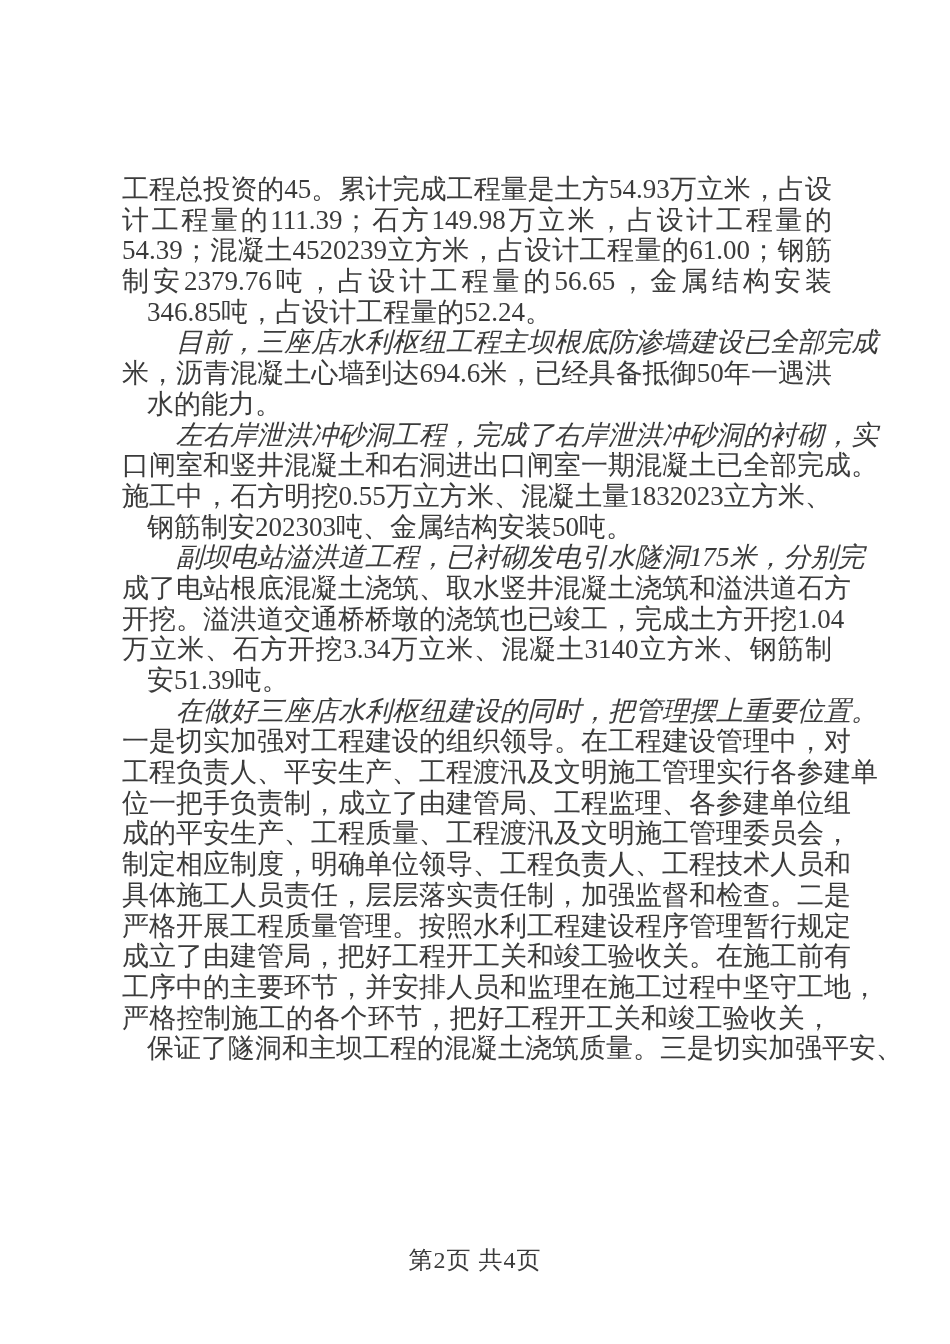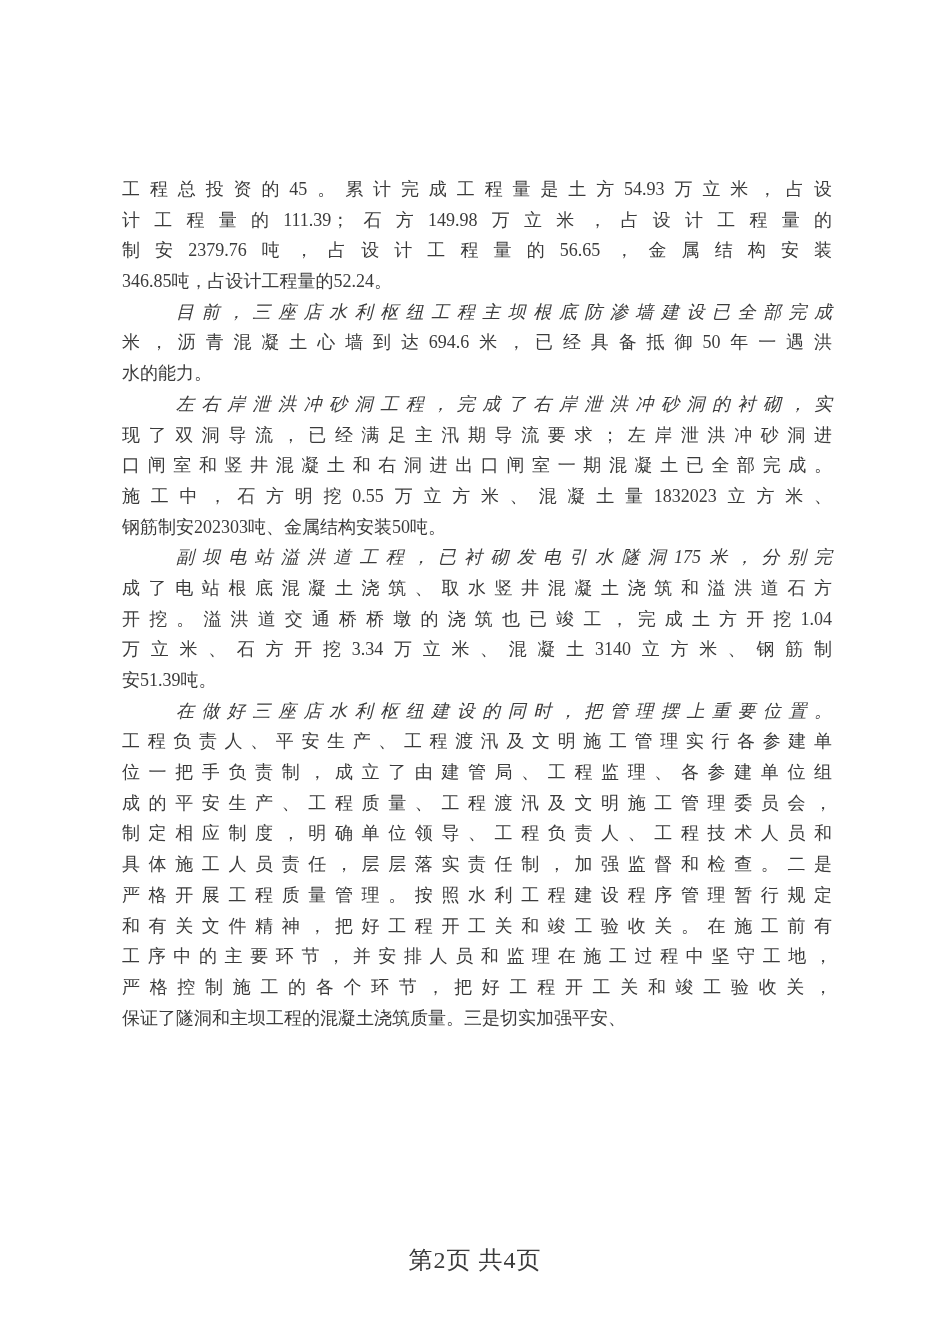--- a/index.html
+++ b/index.html
@@ -14,32 +14,33 @@
     background: #ffffff;
     overflow: hidden;
     font-family: "Liberation Serif", "DejaVu Serif", serif;
   }
   .doc-body {
     position: absolute;
     left: 122px;
     top: 174px;
     width: 710px;
     color: #3b3b3b;
-    font-size: 18px;
+    font-size: 27px;
   }
   .line {
     height: 30.7px;
     line-height: 30.7px;
     white-space: nowrap;
     text-align: justify;
     text-align-last: justify;
     overflow: visible;
   }
   .line.para-end {
     text-align-last: left;
+    margin-left: 25px;
   }
   .line.indent {
     padding-left: 54px;
     font-style: italic;
   }
   .page-footer {
     position: absolute;
     left: 0;
     top: 1244px;
     width: 950px;
@@ -50,43 +51,44 @@
     letter-spacing: 1px;
   }
 </style>
 </head>
 <body>
 
 <div class="page" style="background: rgb(255, 255, 255);">
   <div class="doc-body" id="doc-body" style="color: rgb(59, 59, 59);">
       <div class="line">工程总投资的45。累计完成工程量是土方54.93万立米，占设</div>
       <div class="line">计工程量的111.39；石方149.98万立米，占设计工程量的</div>
+      <div class="line">54.39；混凝土4520239立方米，占设计工程量的61.00；钢筋</div>
       <div class="line">制安2379.76吨，占设计工程量的56.65，金属结构安装</div>
       <div class="line para-end">346.85吨，占设计工程量的52.24。</div>
       <div class="line indent">目前，三座店水利枢纽工程主坝根底防渗墙建设已全部完成</div>
       <div class="line">米，沥青混凝土心墙到达694.6米，已经具备抵御50年一遇洪</div>
       <div class="line para-end">水的能力。</div>
       <div class="line indent">左右岸泄洪冲砂洞工程，完成了右岸泄洪冲砂洞的衬砌，实</div>
-      <div class="line">现了双洞导流，已经满足主汛期导流要求；左岸泄洪冲砂洞进</div>
       <div class="line">口闸室和竖井混凝土和右洞进出口闸室一期混凝土已全部完成。</div>
       <div class="line">施工中，石方明挖0.55万立方米、混凝土量1832023立方米、</div>
       <div class="line para-end">钢筋制安202303吨、金属结构安装50吨。</div>
       <div class="line indent">副坝电站溢洪道工程，已衬砌发电引水隧洞175米，分别完</div>
       <div class="line">成了电站根底混凝土浇筑、取水竖井混凝土浇筑和溢洪道石方</div>
       <div class="line">开挖。溢洪道交通桥桥墩的浇筑也已竣工，完成土方开挖1.04</div>
       <div class="line">万立米、石方开挖3.34万立米、混凝土3140立方米、钢筋制</div>
       <div class="line para-end">安51.39吨。</div>
       <div class="line indent">在做好三座店水利枢纽建设的同时，把管理摆上重要位置。</div>
+      <div class="line">一是切实加强对工程建设的组织领导。在工程建设管理中，对</div>
       <div class="line">工程负责人、平安生产、工程渡汛及文明施工管理实行各参建单</div>
       <div class="line">位一把手负责制，成立了由建管局、工程监理、各参建单位组</div>
       <div class="line">成的平安生产、工程质量、工程渡汛及文明施工管理委员会，</div>
       <div class="line">制定相应制度，明确单位领导、工程负责人、工程技术人员和</div>
       <div class="line">具体施工人员责任，层层落实责任制，加强监督和检查。二是</div>
       <div class="line">严格开展工程质量管理。按照水利工程建设程序管理暂行规定</div>
-      <div class="line">和有关文件精神，把好工程开工关和竣工验收关。在施工前有</div>
+      <div class="line">成立了由建管局，把好工程开工关和竣工验收关。在施工前有</div>
       <div class="line">工序中的主要环节，并安排人员和监理在施工过程中坚守工地，</div>
       <div class="line">严格控制施工的各个环节，把好工程开工关和竣工验收关，</div>
       <div class="line para-end">保证了隧洞和主坝工程的混凝土浇筑质量。三是切实加强平安、</div>
     </div>
   <div class="page-footer">
     <span>第2页 共4页</span>
   </div>
 </div>
 
 </body></html>

